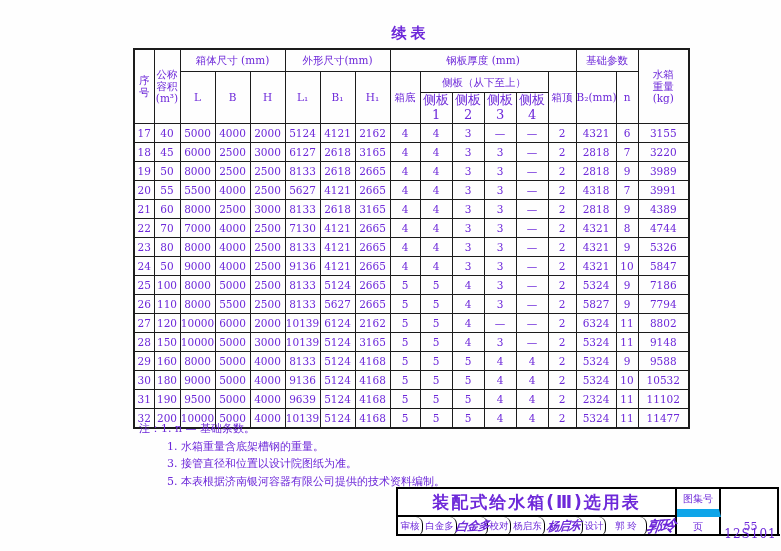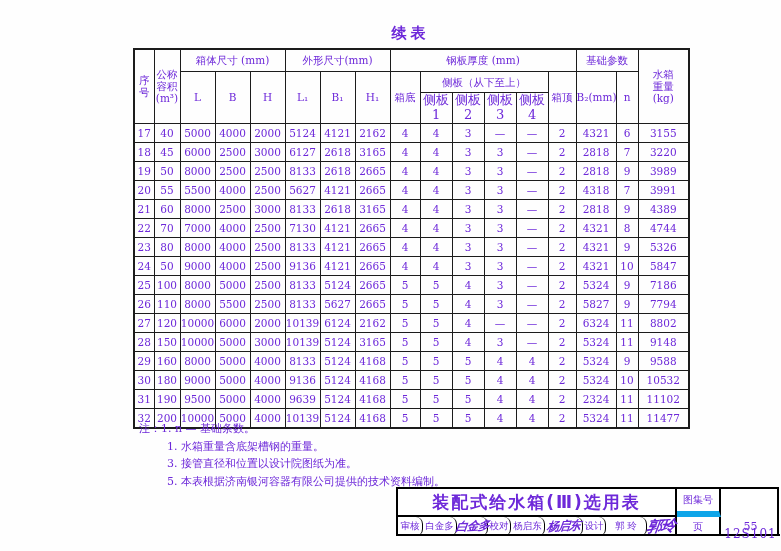--- a/index.html
+++ b/index.html
@@ -39,21 +39,21 @@
     position:absolute;left:396px;top:487px;width:379px;height:45px;
     border:2px solid #000;background:#fff;
     display:grid;grid-template-columns:1fr 44px 59px;grid-template-rows:28px 1fr;
   }
   .tb-cell{display:flex;align-items:center;justify-content:center;box-sizing:border-box;}
   .tb-title{
     grid-column:1;grid-row:1;border-right:2px solid #000;border-bottom:2px solid #000;
     font-size:17px;font-weight:bold;letter-spacing:2px;
     font-family:"DejaVu Sans","Liberation Sans",sans-serif;
   }
-  .tb-atlas-label{grid-column:2;grid-row:1;border-right:2px solid #000;border-bottom:6px solid #0ea5e9;font-size:10px;}
+  .tb-atlas-label{grid-column:2;grid-row:1;border-right:2px solid #000;border-bottom:8px solid #0ea5e9;font-size:10px;}
   .tb-atlas-val{grid-column:3;grid-row:1;border-bottom:2px solid #000;font-size:12px;letter-spacing:1px;margin-top:45px;}
   .tb-sigrow{grid-column:1;grid-row:2;display:flex;border-right:2px solid #000;}
   .tb-page-label{grid-column:2;grid-row:2;border-right:2px solid #000;font-size:10px;}
   .tb-page-val{grid-column:3;grid-row:2;font-size:11px;}
   .sig-cell{
     display:flex;align-items:center;justify-content:center;box-sizing:border-box;
     border-right:1px solid #000;font-size:9.5px;white-space:nowrap;overflow:visible;border-radius:7px;
   }
   .sig-cell:last-child{border-right:none;}
   .w24{width:25px;}.w33{width:34px;}.w30{width:31px;}.w22{width:23px;}

